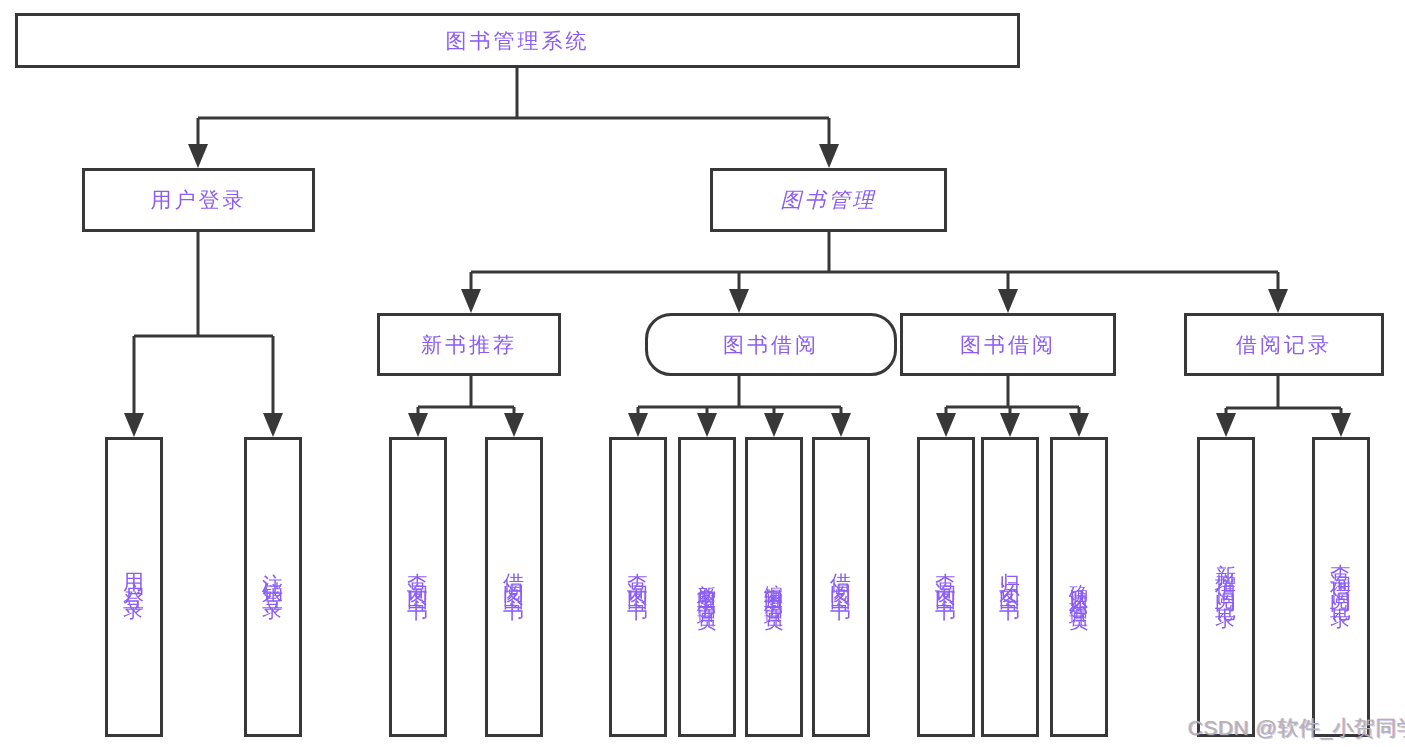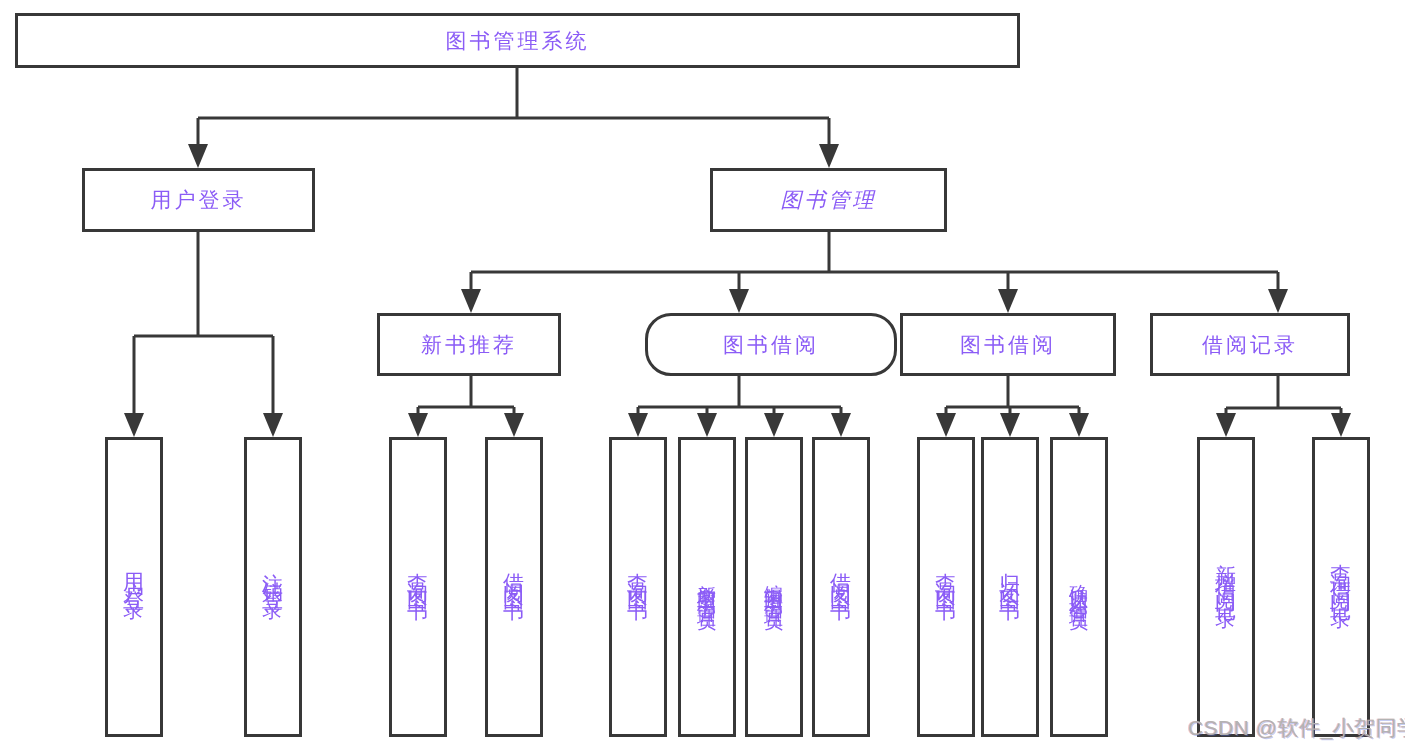--- a/index.html
+++ b/index.html
@@ -78,21 +78,21 @@
   </svg>
 
   <div class="node hnode root">图书管理系统</div>
 
   <div class="node hnode lvl2" style="left:82px;width:233px;">用户登录</div>
   <div class="node hnode lvl2" style="left:710px;width:237px;font-style:italic;">图书管理</div>
 
   <div class="node hnode lvl3" style="left:377px;width:184px;">新书推荐</div>
   <div class="node hnode lvl3" style="left:645px;width:252px;border-radius:26px;">图书借阅</div>
   <div class="node hnode lvl3" style="left:900px;width:216px;">图书借阅</div>
-  <div class="node hnode lvl3" style="left:1150px;width:200px;">借阅记录</div>
+  <div class="node hnode lvl3" style="left:1184px;width:200px;">借阅记录</div>
 
   <div class="node leaf" style="left:105px;">
     <span class="vtext">用户登录</span>
   </div>
   <div class="node leaf" style="left:244px;">
     <span class="vtext">注销登录</span>
   </div>
 
   <div class="node leaf" style="left:389px;">
     <span class="vtext">查询图书</span>

